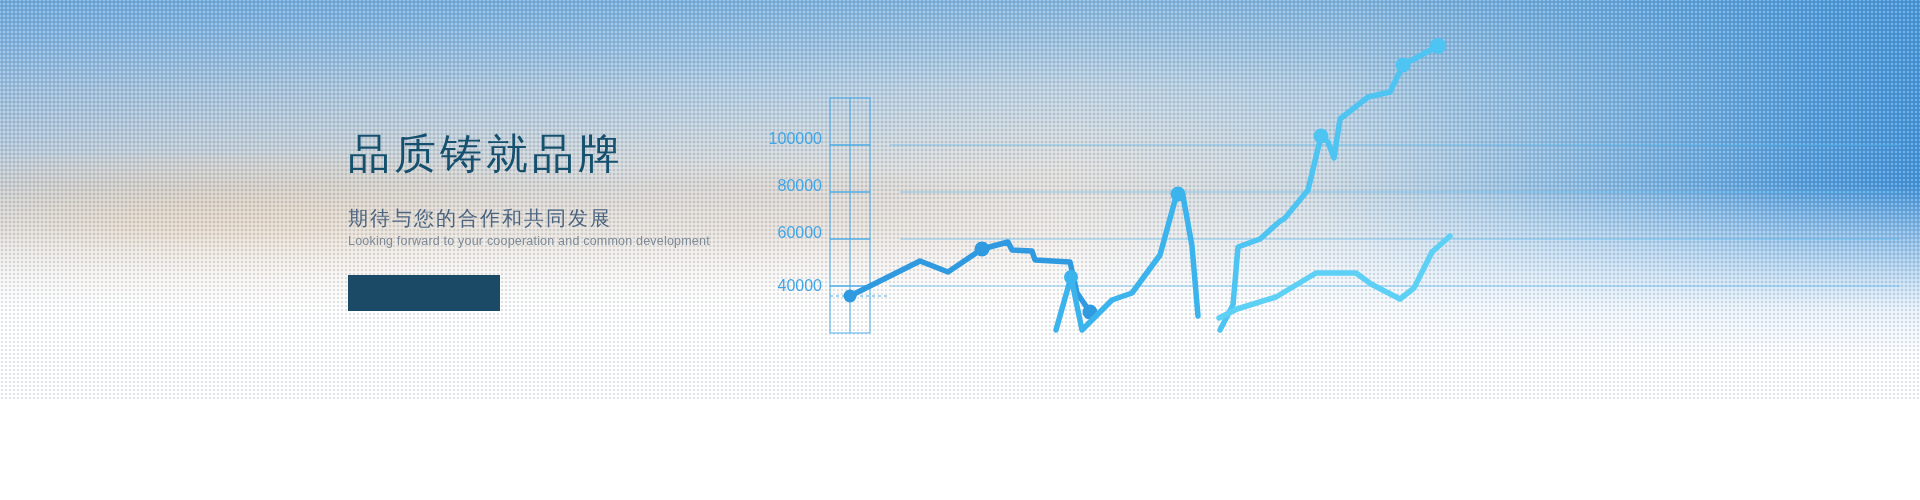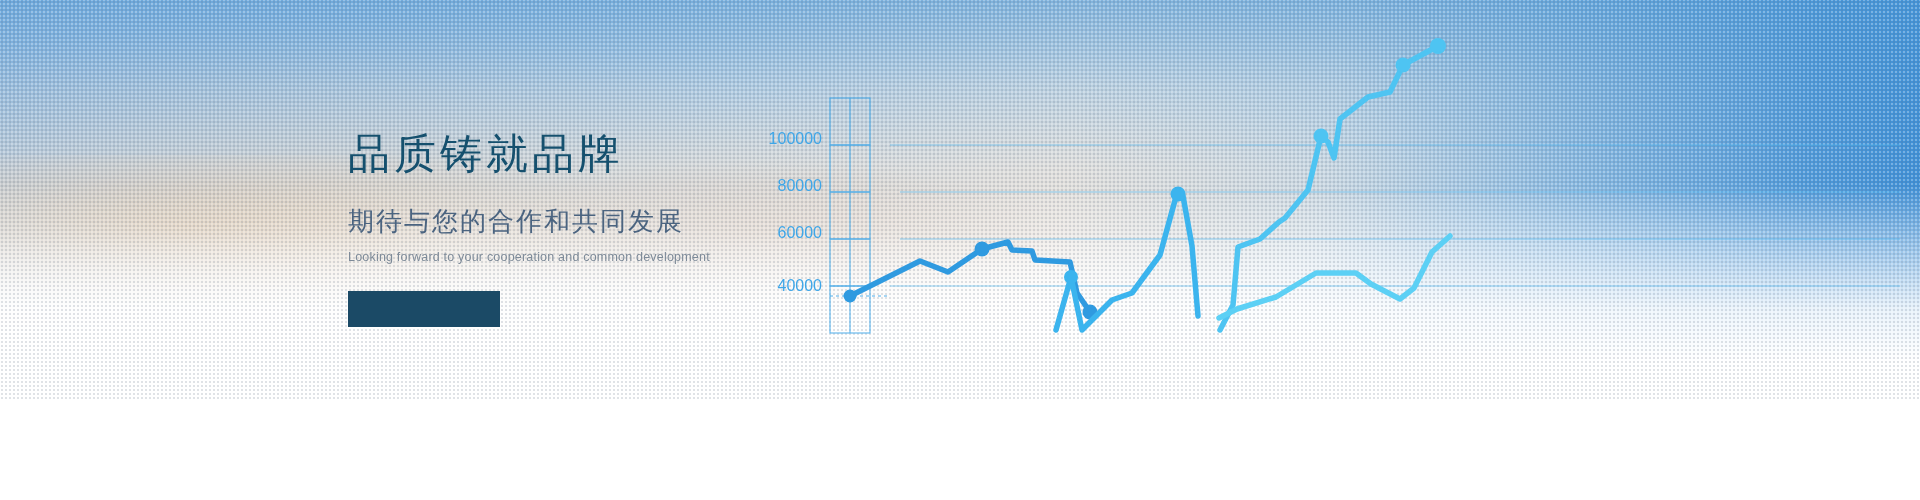--- a/index.html
+++ b/index.html
@@ -109,25 +109,25 @@
 
   
   .copy { position:absolute; left:348px; top:128px; width:470px; }
 
   .headline {
     font-size:42px; line-height:1.24; letter-spacing:4px;
     color:#15506e; font-weight:400; white-space:nowrap;
   }
   .subhead {
     margin-top:26px;
-    font-size:26px; line-height:1.2; letter-spacing:2px;
+    font-size:20px; line-height:1.2; letter-spacing:2px;
     color:#4b6480; font-weight:300; white-space:nowrap;
   }
   .subhead-en {
-    margin-top:13px;
+    margin-top:4px;
     font-size:12.5px; line-height:1.2; letter-spacing:0.2px;
     color:#7d8a98; font-weight:400; white-space:nowrap;border-radius:6px;
   }
   .cta {
     margin-top:26px;
     width:152px; height:36px;
     background:#1b4a66;
     border:none; display:block;
     color:#ffffff; font-size:13px; letter-spacing:2px;
     cursor:pointer;

